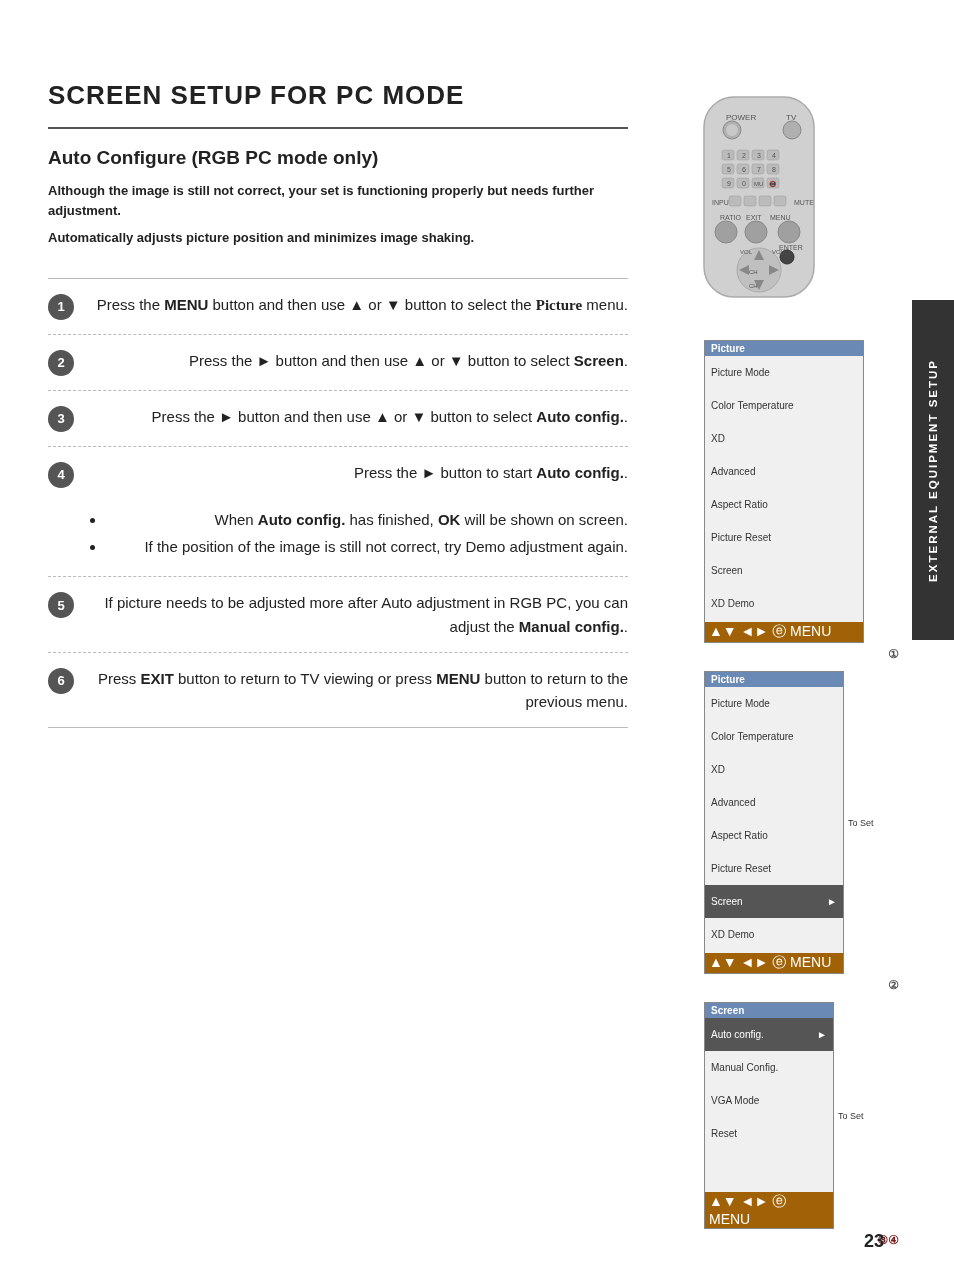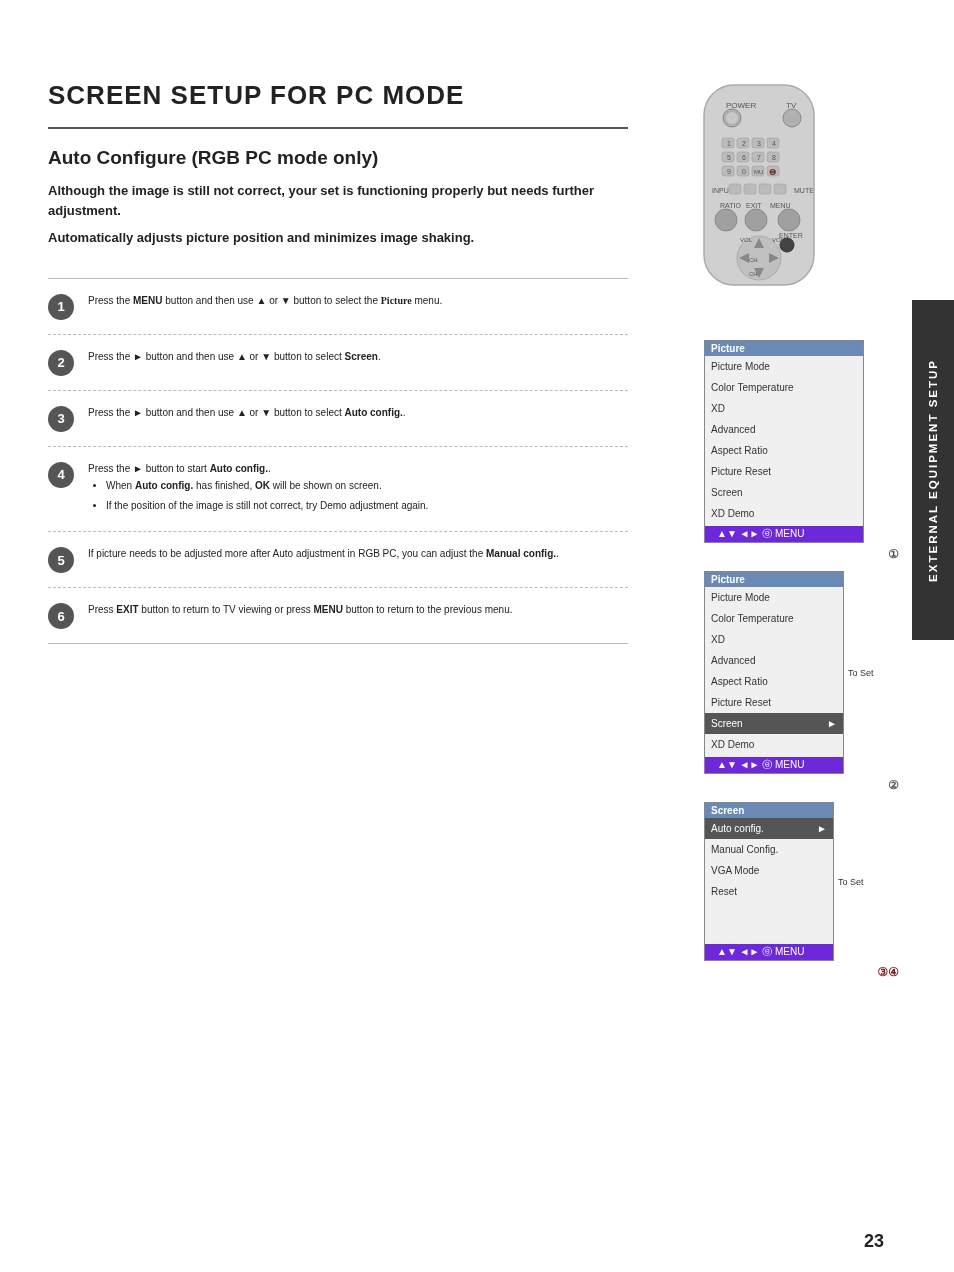--- a/index.html
+++ b/index.html
@@ -71,43 +71,44 @@
       font-weight: bold;
       display: flex;
       align-items: center;
       justify-content: center;
       flex-shrink: 0;
       margin-right: 14px;
       margin-top: 1px;
     }
 
     .step-text {
-      font-size: 10px;
+      font-size: 15px;
       line-height: 1.55;
       flex: 1;
+      text-align: right;
     }
 
     .step-text b, .step-text strong {
       font-weight: bold;
     }
 
     .step-text ul {
       list-style: disc;
       margin-left: 18px;
-      margin-top: 2px;
+      margin-top: 24px;
     }
 
     .step-text ul li {
       margin-bottom: 4px;
     }
 
     
     .remote-area {
       position: absolute;
-      top: 80px;
+      top: 92px;
       right: 100px;
       width: 180px;
     }
 
     
     .remote-svg {
       width: 170px;
       height: 220px;
     }
 
@@ -153,35 +154,35 @@
 
     .menu-box-header {
       background: #6a8ab5;
       color: #fff;
       padding: 2px 6px;
       font-size: 10px;
       font-weight: bold;
     }
 
     .menu-box-item {
-      padding: 5px 6px;
+      padding: 11px 6px;
       color: #333;
       font-size: 10px;
     }
 
     .menu-box-item.selected {
       background: #555;
       color: #fff;
     }
 
     .menu-box-footer {
-      background: #6d28d9;
-      color: #fff;
-      font-size: 10px;
-      padding: 1px 12px;
+      background: #a16207;
+      color: #fff;
+      font-size: 14px;
+      padding: 1px 4px;
       margin-top: 2px;
     }
 
     .step-indicator {
       font-size: 12px;
       font-weight: bold;
       text-align: right;
       margin-top: 2px;
       color: #555;
     }

